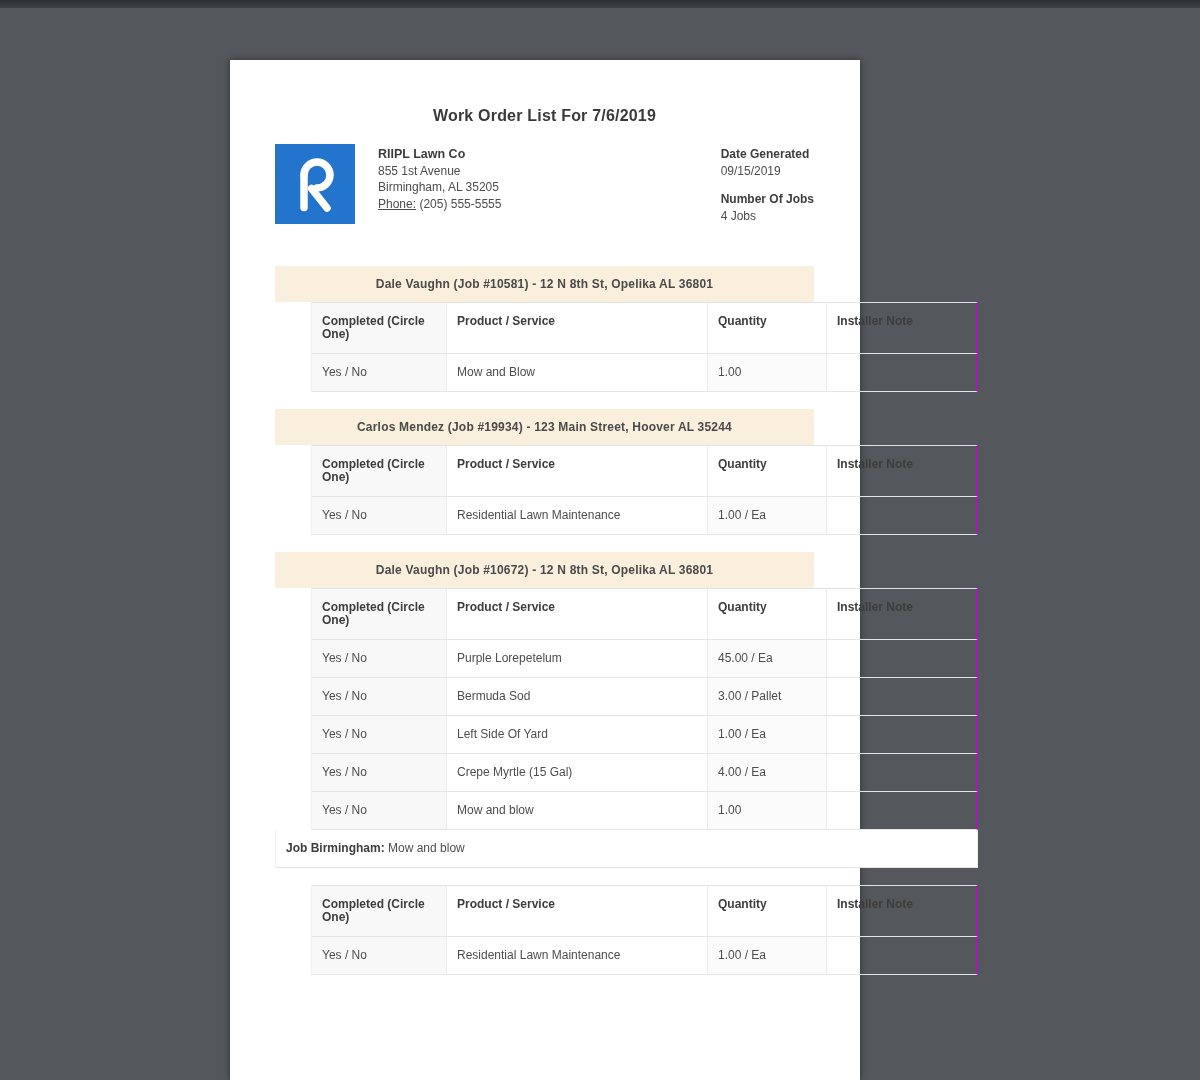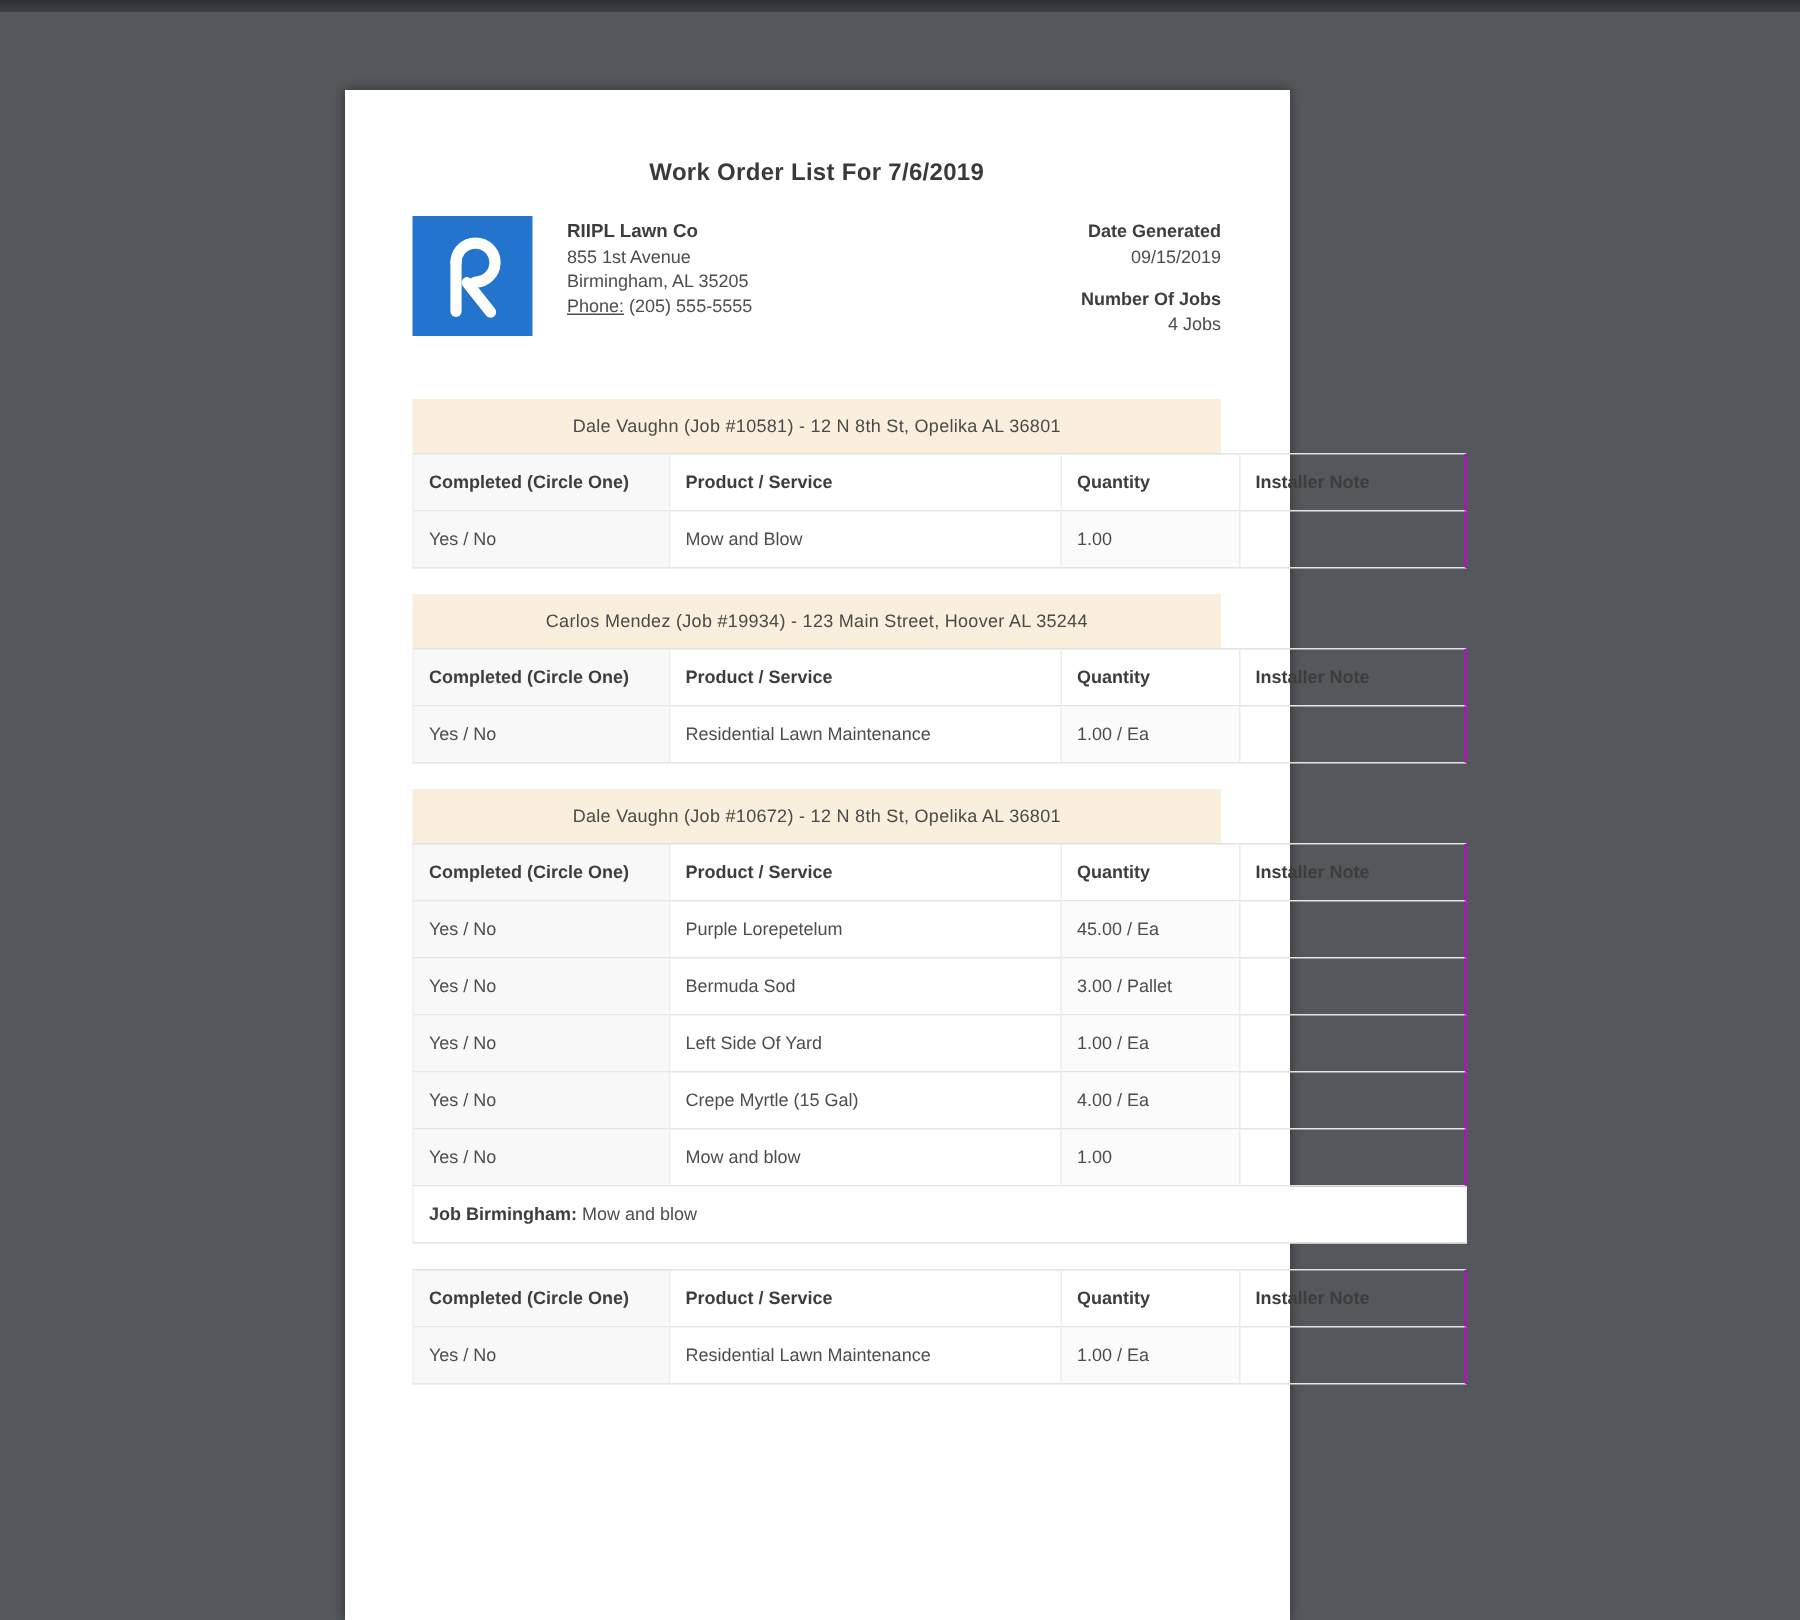--- a/index.html
+++ b/index.html
@@ -16,36 +16,36 @@
 
   .doc-title { padding-top:47px; text-align:center; font-size:16px; font-weight:700;
                color:#3a3a3a; letter-spacing:0.2px; }
 
   .header-row { display:flex; margin-top:19px; }
   .logo { width:80px; height:80px; background:#2274cd; flex:0 0 80px; }
   .logo svg { display:block; width:80px; height:80px; }
   .company { margin-left:23px; padding-top:2px; font-size:12px; color:#4d4d4d; line-height:16.5px; }
   .company .name { font-size:12.5px; font-weight:700; color:#3d3d3d; }
   .phone-label { text-decoration:underline;margin-top:32px; }
-  .meta { margin-left:auto; text-align:right; padding-top:2px; font-size:12px; color:#4d4d4d; line-height:16.5px; }
+  .meta { margin-left:auto; text-align:left; padding-top:2px; font-size:12px; color:#4d4d4d; line-height:16.5px; }
   .meta .label { font-weight:700; color:#3d3d3d; }
   .meta .gap { height:12px; }
 
   .tables { margin-top:42px; }
   .job-table { margin-bottom:17px; }
   .band { background:#faeedd; height:36px; display:flex; align-items:center; justify-content:center;
-          font-size:12px; font-weight:400; color:#4a4a4a; letter-spacing:0.2px; text-align:center; }
+          font-size:12px; font-weight:700; color:#4a4a4a; letter-spacing:0.2px; text-align:center; }
   .grid { display:grid; grid-template-columns:171px 261px 119px 152px; }
   .th, .td { font-size:12px; padding:12px 10px; line-height:13px; border-bottom:1px solid #e5e5e5; }
   .th { font-weight:700; color:#3d3d3d; border-top:1px solid #e2e2e2; }
   .td { color:#4d4d4d; }
   .c2, .c3, .c4 { border-left:1px solid #ececec; }
   .c1 { border-left:1px solid #f0f0f0; }
   .c4 { border-right:2px solid #a21caf; }
-  .col1 { background:#f8f8f8; }
+  .col1 { background:#f8f8f8;margin-left:36px; }
   .col3 { background:#fbfbfb; }
   .jobdesc { grid-column:1 / -1; font-size:12px; color:#4d4d4d; padding:12px 10px; line-height:13px;
              border-bottom:1px solid #e5e5e5; border-left:1px solid #f0f0f0; border-right:1px solid #f0f0f0;
              background:#ffffff; }
   .jobdesc b { color:#3d3d3d; }
 </style>
 </head>
 <body>
 
 <div class="canvas">

